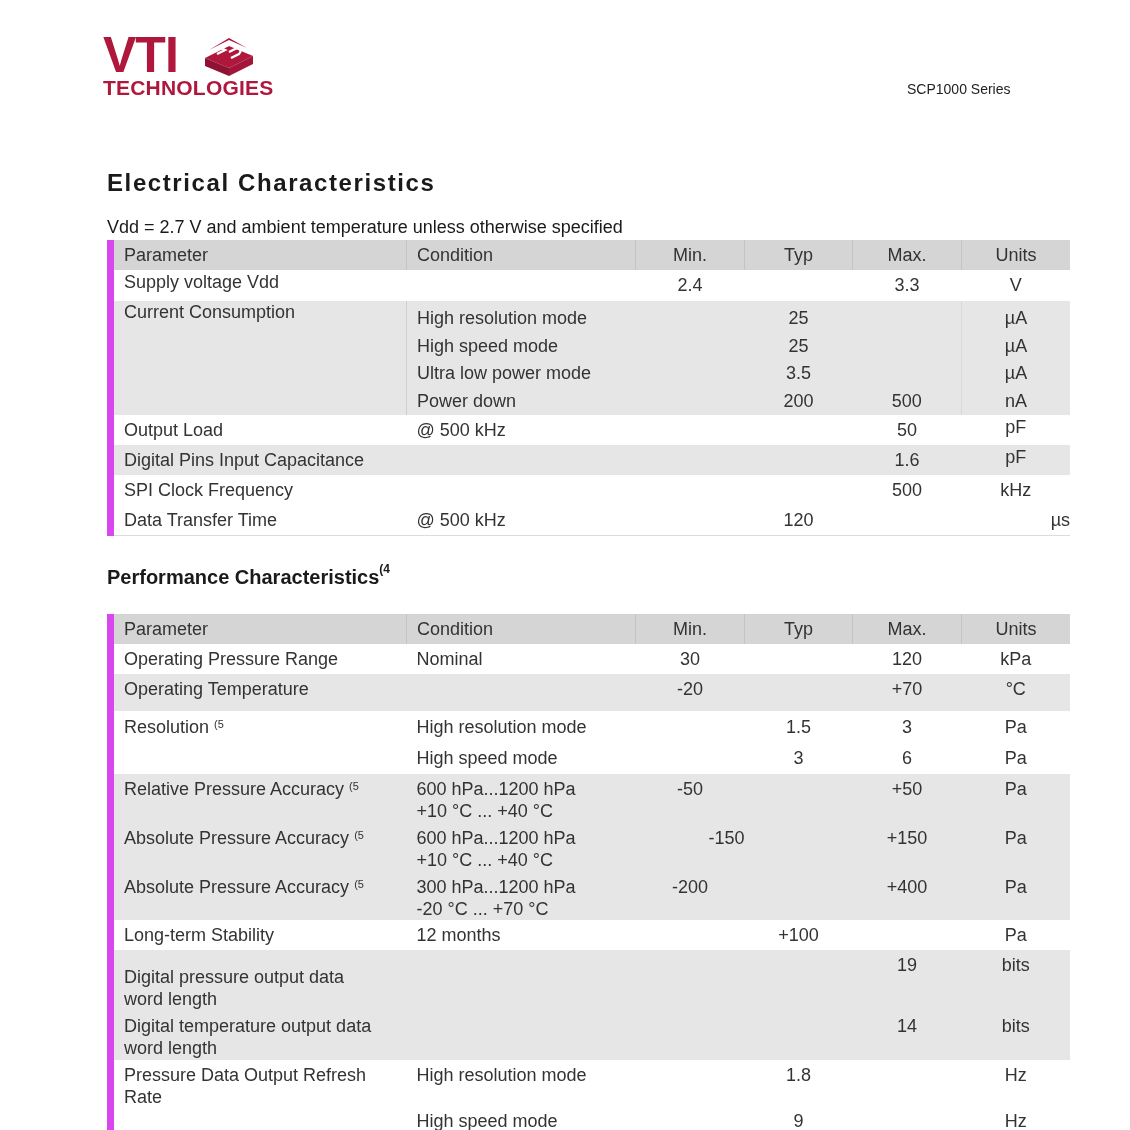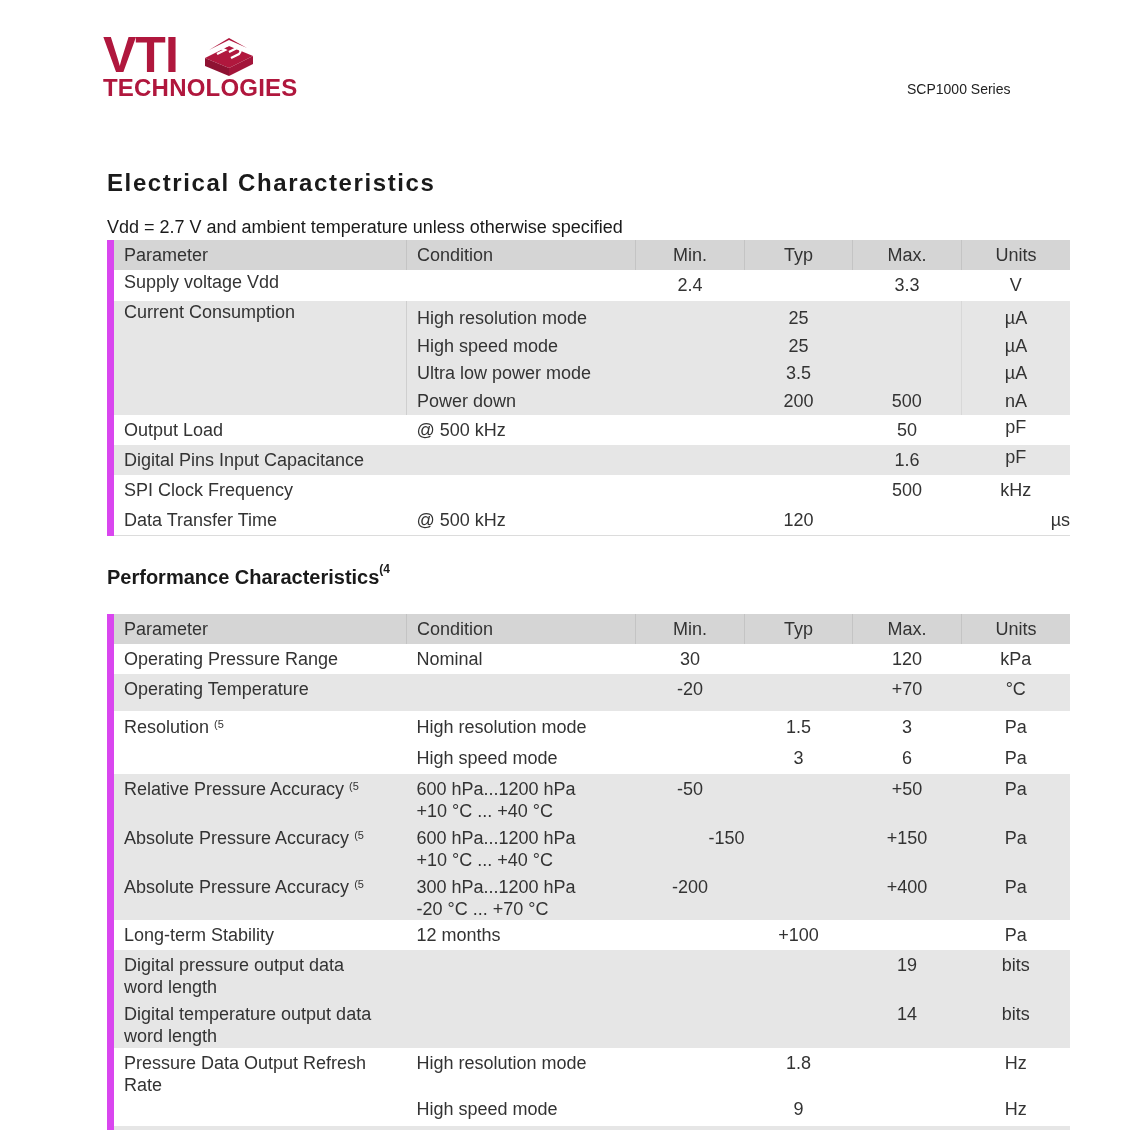--- a/index.html
+++ b/index.html
@@ -2,21 +2,21 @@
 <html><head>
 <meta charset="utf-8">
 <style>
   html, body { margin:0; padding:0; background:#ffffff; }
   body { width:1130px; height:1130px; position:relative; overflow:hidden;
          font-family:"Liberation Sans", sans-serif; color:#2b2b2b; }
   .logo { position:absolute; left:103px; top:34px; width:160px; height:66px; }
   .logo-vti { position:absolute; left:0; top:-4px; font-family:"Liberation Sans", sans-serif;
               font-weight:bold; font-size:50px; letter-spacing:-1px; color:#b0173d; line-height:50px; }
   .logo-icon { position:absolute; left:100px; top:2px; width:52px; height:42px; }
-  .logo-tech { position:absolute; left:0; top:44px; font-size:24px; font-weight:bold; color:#b0173d;
+  .logo-tech { position:absolute; left:0; top:44px; font-size:21px; font-weight:bold; color:#b0173d;
                letter-spacing:0.2px; line-height:20px; }
   .series { position:absolute; left:907px; top:81px; font-size:14px; color:#222; }
   .h1 { position:absolute; left:107px; top:169px; font-size:24px; font-weight:bold;
         letter-spacing:1.6px; color:#1a1a1a; }
   .h2 { position:absolute; left:107px; top:566px; font-size:20px; font-weight:bold; color:#1a1a1a; }
   .h2 sup { font-size:12px; vertical-align:top; position:relative; top:-4px; }
   .note { position:absolute; left:107px; top:217px; font-size:18px; color:#1a1a1a; }
   table { position:absolute; left:107px; border-collapse:collapse; width:956px; table-layout:fixed;
           font-size:18px; color:#333; }
   td, th { padding:0; font-weight:normal; vertical-align:top; }
@@ -241,21 +241,21 @@
     <td class="c0" style="height:27px;line-height:30px;">Long-term Stability</td>
     <td class="c1" style="line-height:30px;">12 months</td>
     <td class="c2"></td>
     <td class="c3" style="line-height:30px;">+100</td>
     <td class="c4"></td>
     <td class="c5" style="line-height:30px;">Pa</td>
   </tr>
 
   <tr class="g">
     <td class="c0">
-          <div class="lines" style="padding-top:4px;height:45px;">
+          <div class="lines" style="padding-top:16px;height:45px;">
             <div>Digital pressure output data</div>
             <div>word length</div>
           </div>
         </td>
     <td class="c1"></td>
     <td class="c2"></td>
     <td class="c3"></td>
     <td class="c4" style="line-height:30px;">19</td>
     <td class="c5" style="line-height:30px;">bits</td>
   </tr>

